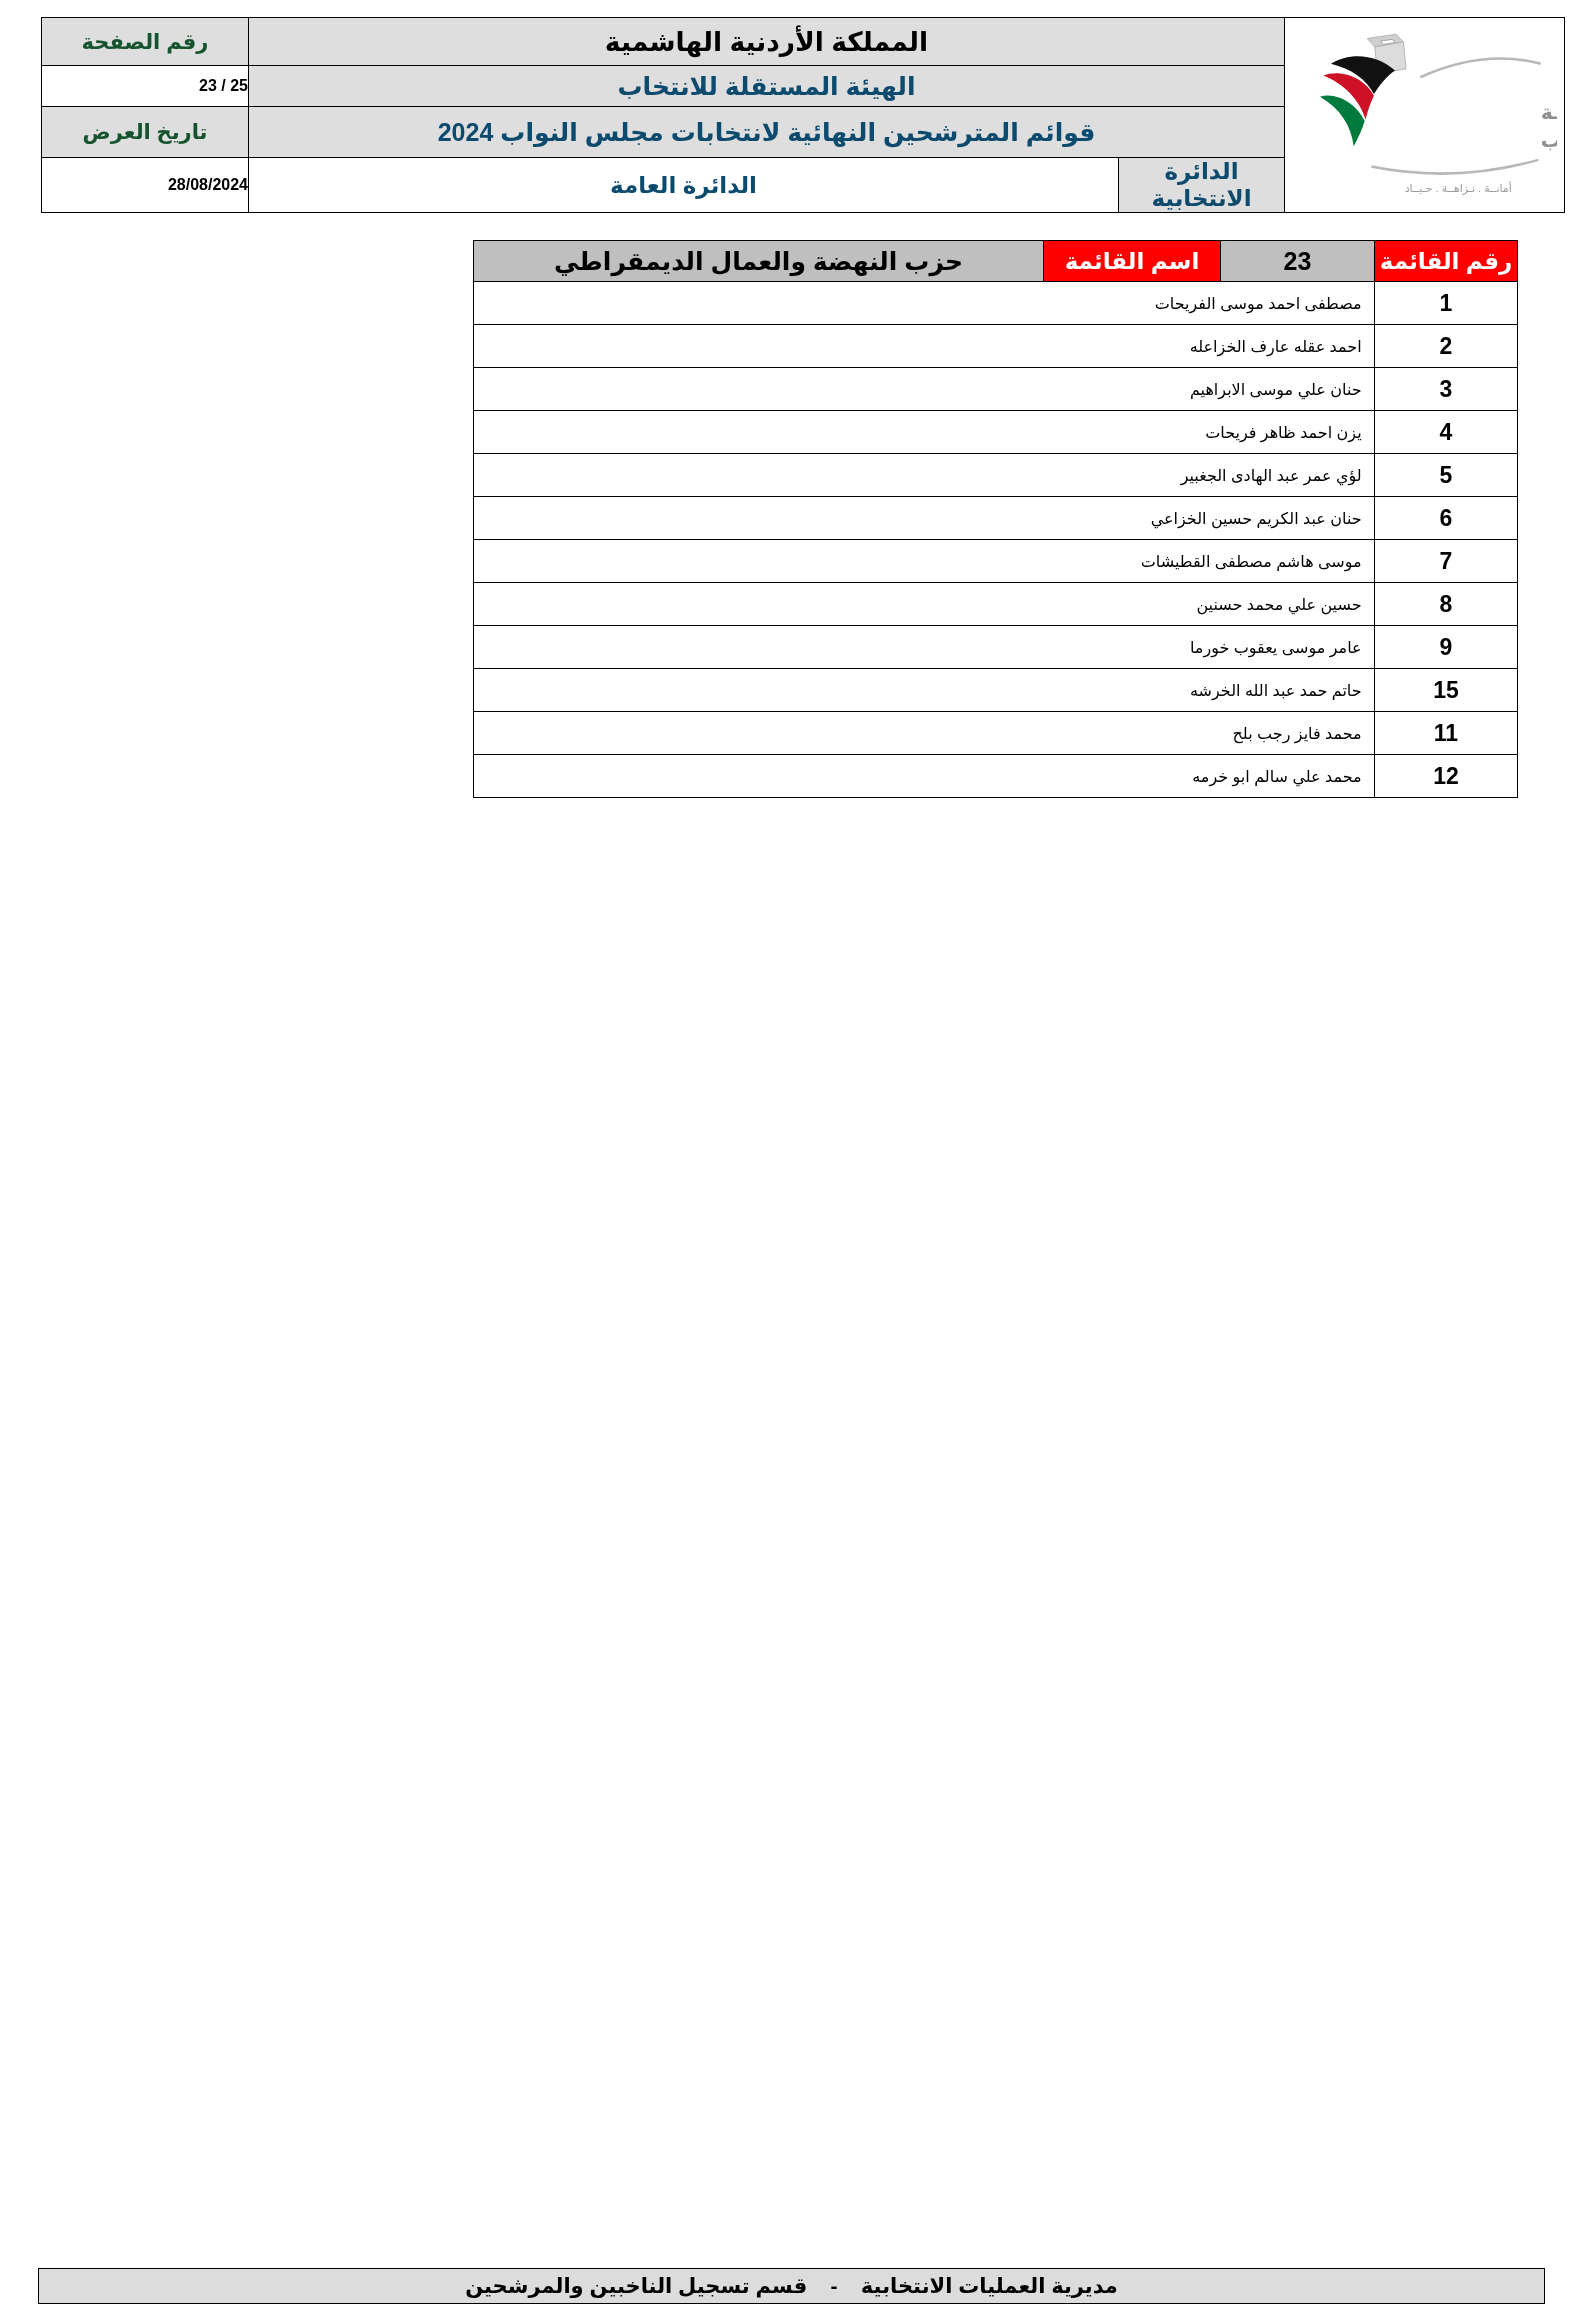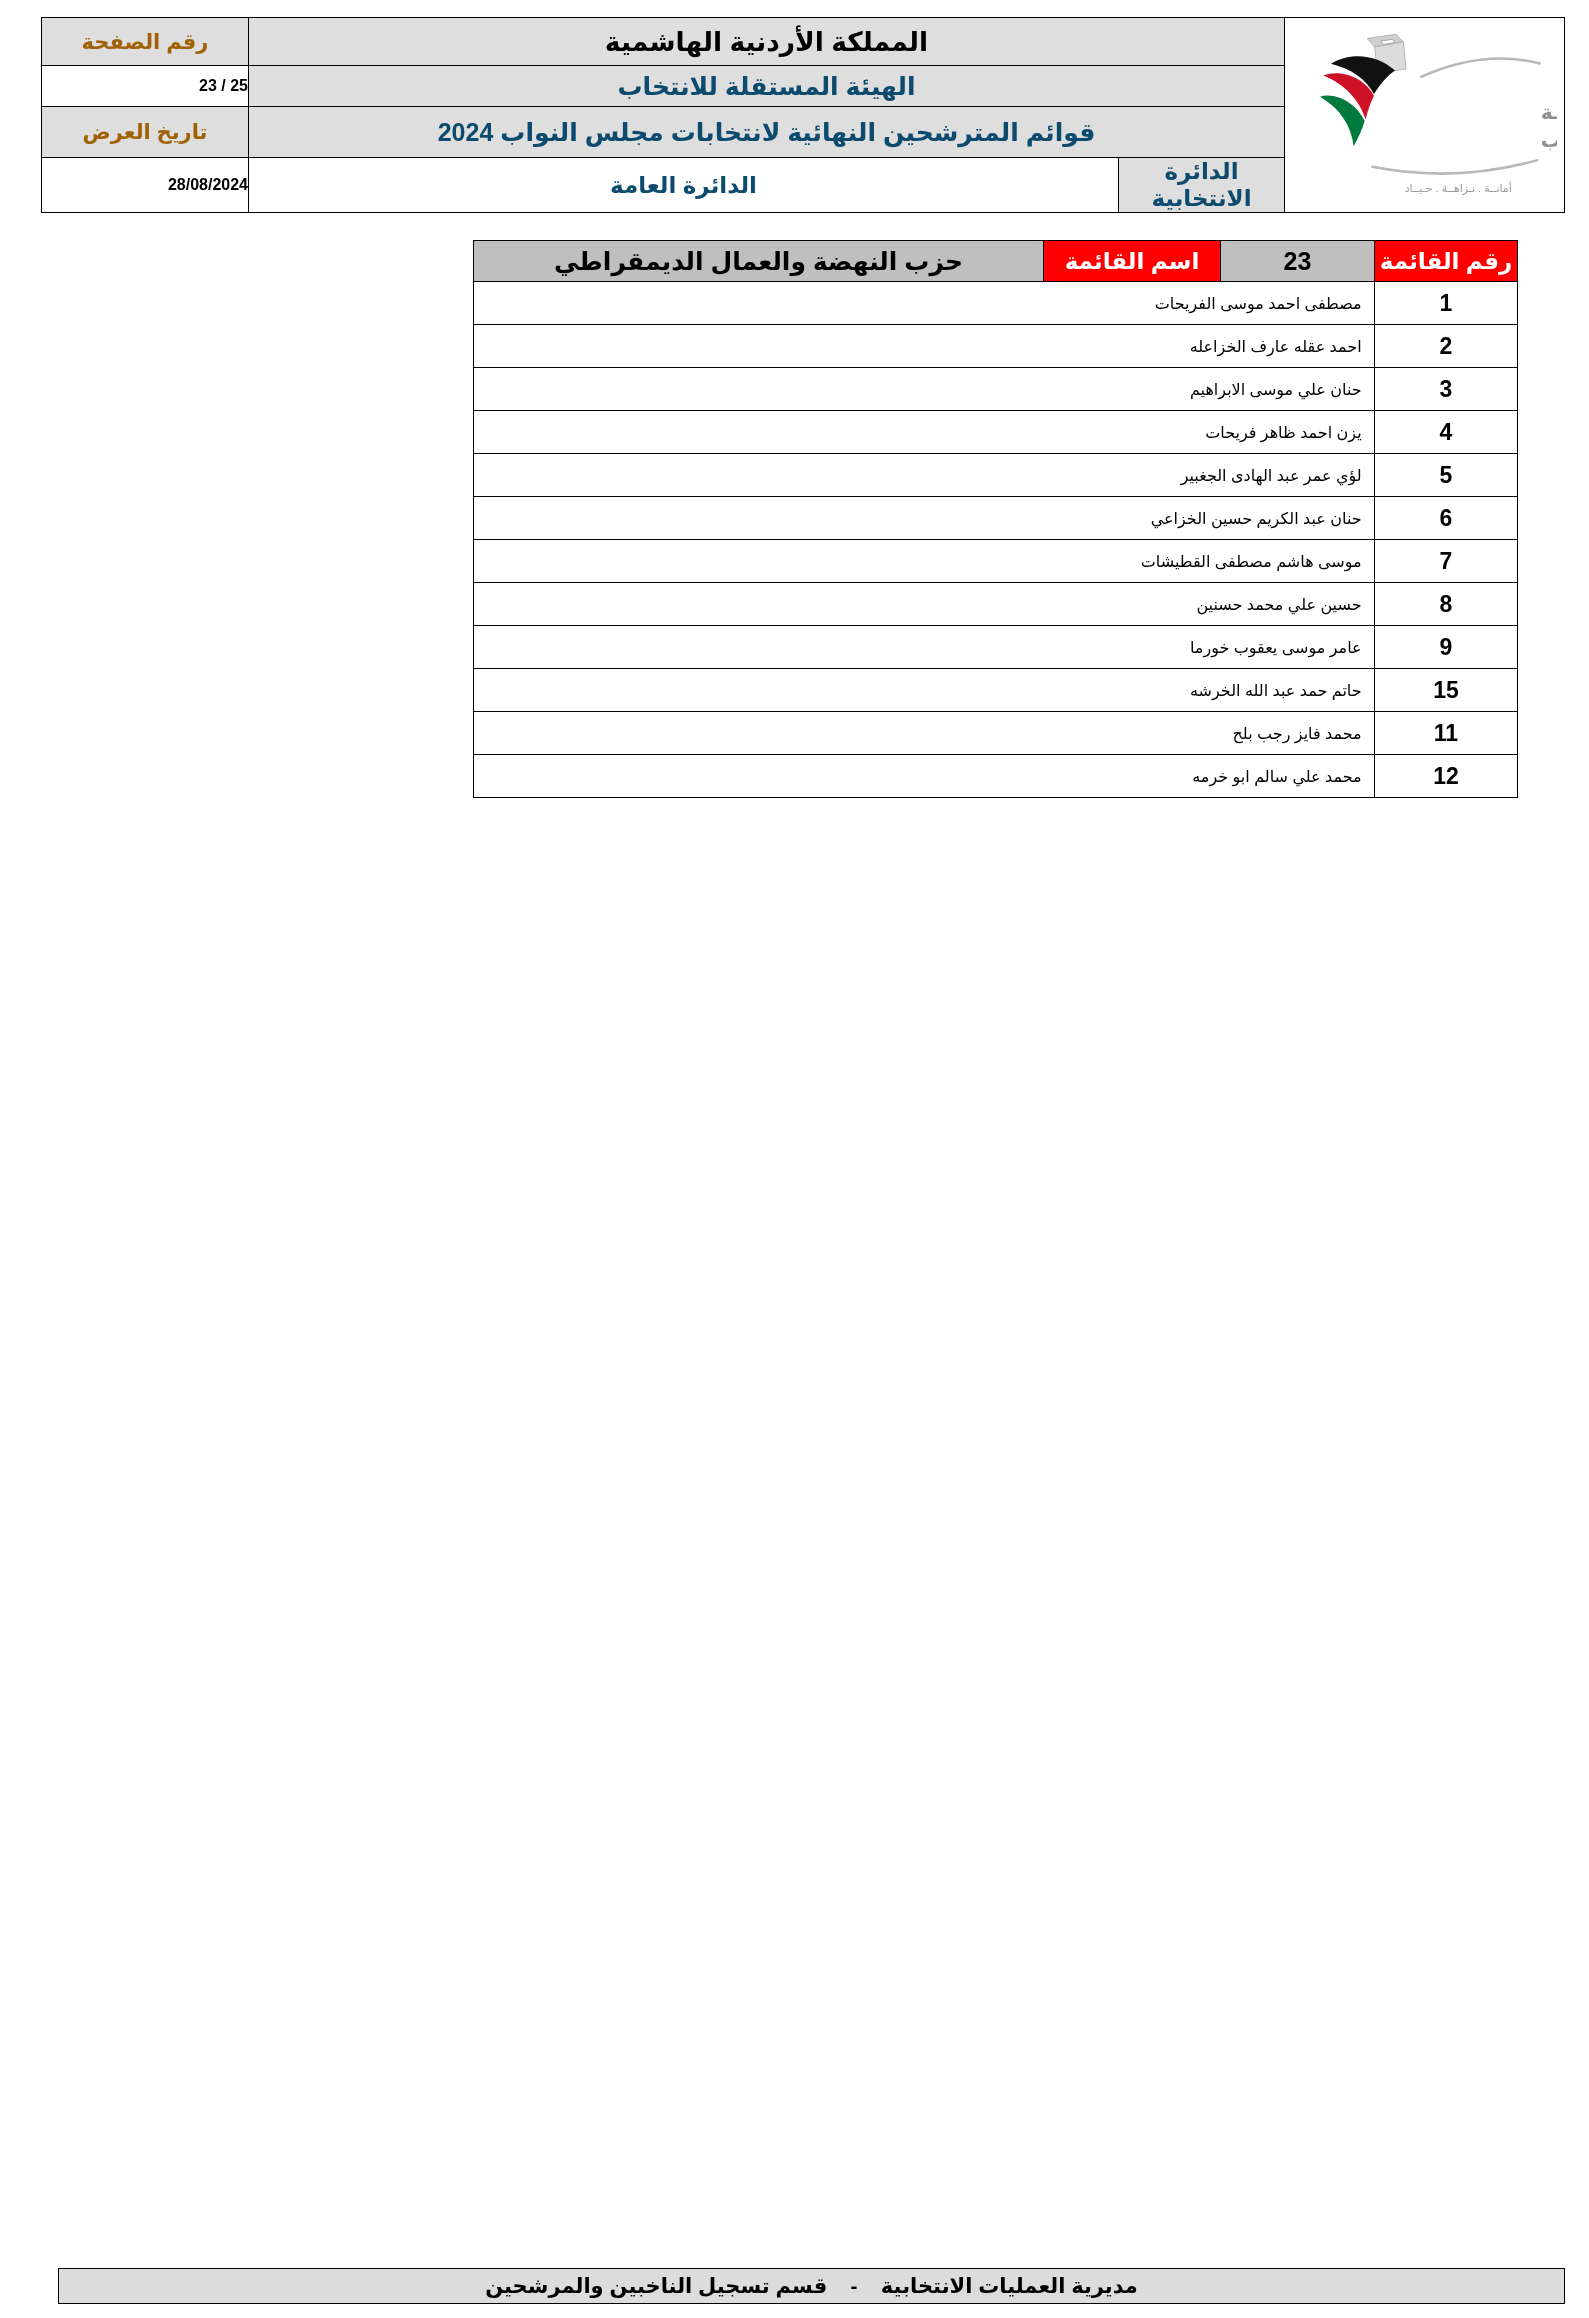--- a/index.html
+++ b/index.html
@@ -11,42 +11,42 @@
   table{border-collapse:collapse;table-layout:fixed;}
   td{padding:0;vertical-align:middle;overflow:hidden;}
 
   
   .hdr-table{
     position:absolute;left:41px;top:17px;width:1523px;height:189px;
   }
   .hdr-table td{border:1.8px solid #000;}
   .hdr-gray{background:#dedede;}
   .hdr-white{background:#ffffff;}
-  .hdr-label{color:#a16207;font-weight:bold;font-size:21px;text-align:center;}
+  .hdr-label{color:#14532d;font-weight:bold;font-size:21px;text-align:center;}
   .hdr-value{color:#000;font-weight:bold;font-size:16px;text-align:right;}
   .hdr-title{color:#000;font-weight:bold;font-size:26.5px;text-align:center;}
   .hdr-title2{color:#0c4a6e;font-weight:bold;font-size:25px;text-align:center;}
   .logo-cell{background:#ffffff;text-align:center;vertical-align:middle;}
 
   
   .main-table{
     position:absolute;left:473px;top:240px;width:1043px;
   }
   .main-table td{border:1.8px solid #000;}
   .cell-red{background:#fe0000;color:#ffffff;font-weight:bold;font-size:23px;text-align:center;margin-top:36px;}
   .cell-silver{background:#bfbfbf;color:#000;font-weight:bold;font-size:25px;text-align:center;}
   .row-h1 td{height:40px;}
   .row-h2 td{height:42px;}
   .cand-row td{height:42px;background:#ffffff;}
   .cand-order{font-weight:bold;font-size:23px;text-align:center;color:#000;}
   .cand-name{font-weight:normal;font-size:16px;color:#000;text-align:right;padding-right:12.4px;}
 
   
   .footer-bar{
-    position:absolute;left:58px;top:2268px;width:1507px;height:36px;
+    position:absolute;left:38px;top:2268px;width:1507px;height:36px;
     background:#dcdcdc;border:1.8px solid #000;box-sizing:border-box;
     display:flex;align-items:center;justify-content:center;
     font-weight:bold;font-size:21px;color:#000;
   }
 </style>
 </head>
 <body>
 
 <table class="hdr-table" dir="rtl">
   <colgroup>

